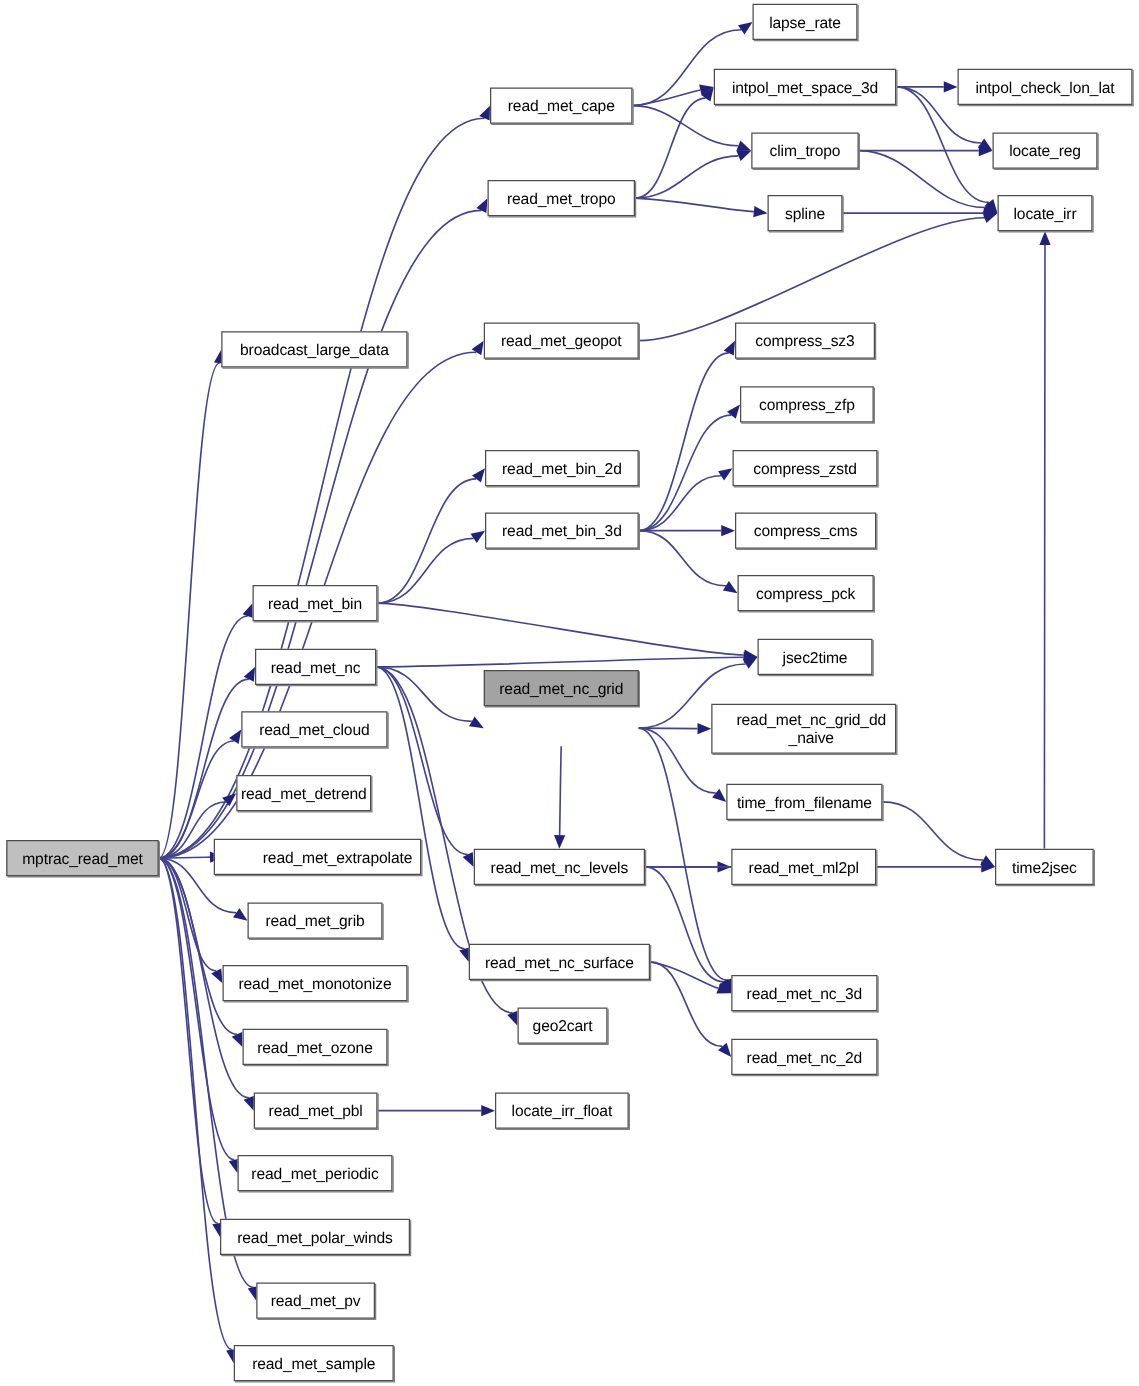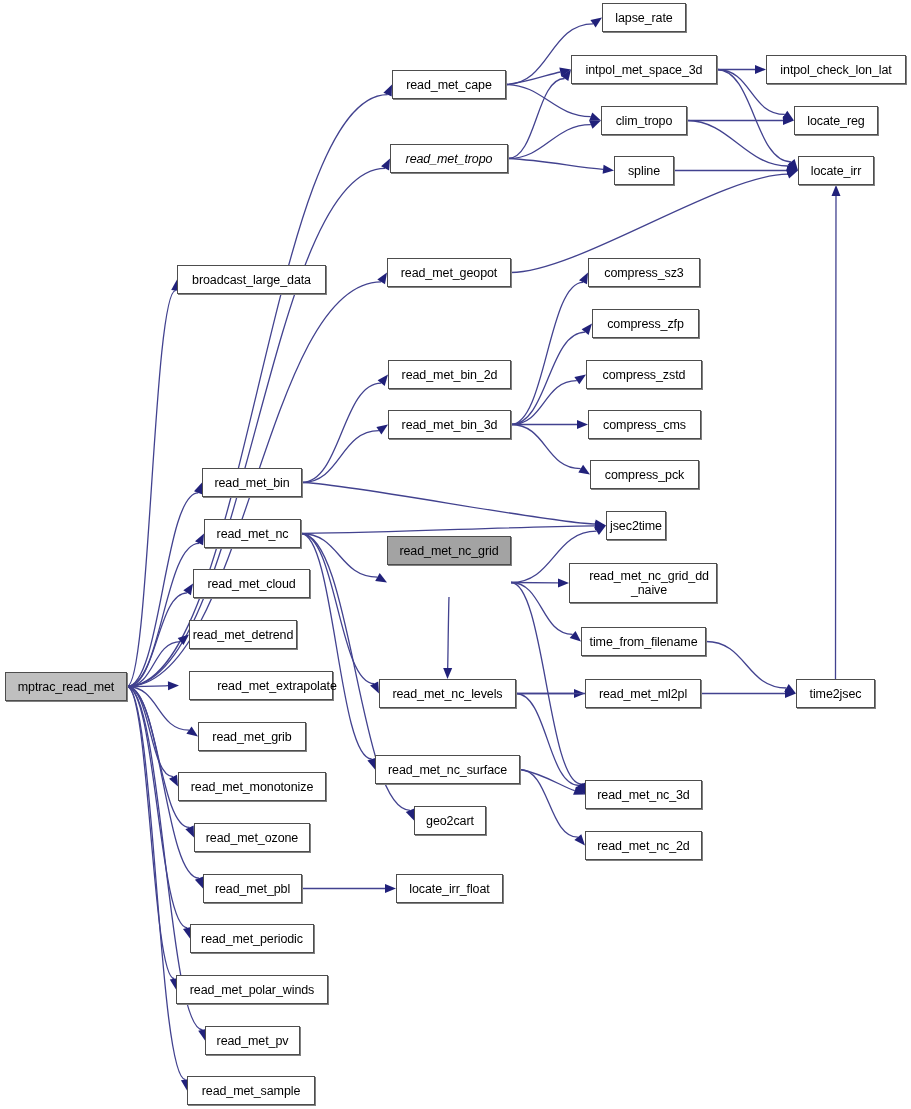--- a/index.html
+++ b/index.html
@@ -165,42 +165,42 @@
       <path d="M 835.5 679.0 C 835.7 604.9, 835.8 270.1, 836.0 196.0" fill="none" stroke="#42428f" stroke-width="1.3"></path>
       <polygon points="836.0,185.0 840.5,196.0 831.5,196.0" fill="#21217a"></polygon>
     </svg>
 <div class="node current" style="left: 5px; top: 672px; width: 122px; height: 29px; border-color: rgb(77, 77, 77); color: rgb(0, 0, 0); background: rgb(191, 191, 191);">mptrac_read_met</div>
     <div class="node" style="left: 602px; top: 3px; width: 84px; height: 29px; border-color: rgb(77, 77, 77); color: rgb(0, 0, 0); background: rgb(255, 255, 255);">lapse_rate</div>
     <div class="node" style="left: 571px; top: 55px; width: 146px; height: 29px; border-color: rgb(77, 77, 77); color: rgb(0, 0, 0); background: rgb(255, 255, 255);">intpol_met_space_3d</div>
     <div class="node" style="left: 766px; top: 55px; width: 140px; height: 29px; border-color: rgb(77, 77, 77); color: rgb(0, 0, 0); background: rgb(255, 255, 255);">intpol_check_lon_lat</div>
     <div class="node" style="left: 392px; top: 70px; width: 114px; height: 29px; border-color: rgb(77, 77, 77); color: rgb(0, 0, 0); background: rgb(255, 255, 255);">read_met_cape</div>
     <div class="node" style="left: 601px; top: 106px; width: 86px; height: 29px; border-color: rgb(77, 77, 77); color: rgb(0, 0, 0); background: rgb(255, 255, 255);">clim_tropo</div>
     <div class="node" style="left: 794px; top: 106px; width: 84px; height: 29px; border-color: rgb(77, 77, 77); color: rgb(0, 0, 0); background: rgb(255, 255, 255);">locate_reg</div>
-    <div class="node" style="left: 390px; top: 144px; width: 118px; height: 29px; border-color: rgb(77, 77, 77); color: rgb(0, 0, 0); background: rgb(255, 255, 255); font-style: italic;">read_met_tropo</div>
+    <div class="node" style="left: 390px; top: 144px; width: 118px; height: 29px; border-color: rgb(77, 77, 77); color: rgb(0, 0, 0); background: rgb(255, 255, 255);">read_met_tropo</div>
     <div class="node" style="left: 614px; top: 156px; width: 60px; height: 29px; border-color: rgb(77, 77, 77); color: rgb(0, 0, 0); background: rgb(255, 255, 255);">spline</div>
     <div class="node" style="left: 798px; top: 156px; width: 76px; height: 29px; border-color: rgb(77, 77, 77); color: rgb(0, 0, 0); background: rgb(255, 255, 255);">locate_irr</div>
     <div class="node" style="left: 177px; top: 265px; width: 149px; height: 29px; border-color: rgb(77, 77, 77); color: rgb(0, 0, 0); background: rgb(255, 255, 255);">broadcast_large_data</div>
     <div class="node" style="left: 387px; top: 258px; width: 124px; height: 29px; border-color: rgb(77, 77, 77); color: rgb(0, 0, 0); background: rgb(255, 255, 255);">read_met_geopot</div>
     <div class="node" style="left: 588px; top: 258px; width: 112px; height: 29px; border-color: rgb(77, 77, 77); color: rgb(0, 0, 0); background: rgb(255, 255, 255);">compress_sz3</div>
     <div class="node" style="left: 592px; top: 309px; width: 107px; height: 29px; border-color: rgb(77, 77, 77); color: rgb(0, 0, 0); background: rgb(255, 255, 255);">compress_zfp</div>
     <div class="node" style="left: 586px; top: 360px; width: 116px; height: 29px; border-color: rgb(77, 77, 77); color: rgb(0, 0, 0); background: rgb(255, 255, 255);">compress_zstd</div>
     <div class="node" style="left: 388px; top: 360px; width: 123px; height: 29px; border-color: rgb(77, 77, 77); color: rgb(0, 0, 0); background: rgb(255, 255, 255);">read_met_bin_2d</div>
     <div class="node" style="left: 388px; top: 410px; width: 123px; height: 29px; border-color: rgb(77, 77, 77); color: rgb(0, 0, 0); background: rgb(255, 255, 255);">read_met_bin_3d</div>
     <div class="node" style="left: 588px; top: 410px; width: 113px; height: 29px; border-color: rgb(77, 77, 77); color: rgb(0, 0, 0); background: rgb(255, 255, 255);">compress_cms</div>
     <div class="node" style="left: 590px; top: 460px; width: 109px; height: 29px; border-color: rgb(77, 77, 77); color: rgb(0, 0, 0); background: rgb(255, 255, 255);">compress_pck</div>
     <div class="node" style="left: 202px; top: 468px; width: 100px; height: 29px; border-color: rgb(77, 77, 77); color: rgb(0, 0, 0); background: rgb(255, 255, 255);">read_met_bin</div>
-    <div class="node" style="left: 606px; top: 511px; width: 60px; height: 29px; border-color: rgb(77, 77, 77); color: rgb(0, 0, 0); background: rgb(255, 255, 255);">jsec2time</div>
+    <div class="node" style="left: 606px; top: 511px; width: 92px; height: 29px; border-color: rgb(77, 77, 77); color: rgb(0, 0, 0); background: rgb(255, 255, 255);">jsec2time</div>
     <div class="node" style="left: 204px; top: 519px; width: 97px; height: 29px; border-color: rgb(77, 77, 77); color: rgb(0, 0, 0); background: rgb(255, 255, 255);">read_met_nc</div>
     <div class="node" style="left: 387px; top: 536px; width: 124px; height: 29px; border-color: rgb(77, 77, 77); color: rgb(0, 0, 0); background: #a3a3a3;">read_met_nc_grid</div>
     <div class="node" style="left: 569px; top: 563px; width: 148px; height: 40px; border-color: rgb(77, 77, 77); color: rgb(0, 0, 0); background: rgb(255, 255, 255); padding-left: 12px;">read_met_nc_grid_dd
 _naive</div>
     <div class="node" style="left: 193px; top: 569px; width: 117px; height: 29px; border-color: rgb(77, 77, 77); color: rgb(0, 0, 0); background: rgb(255, 255, 255);">read_met_cloud</div>
     <div class="node" style="left: 189px; top: 620px; width: 108px; height: 29px; border-color: rgb(77, 77, 77); color: rgb(0, 0, 0); background: rgb(255, 255, 255);">read_met_detrend</div>
     <div class="node" style="left: 581px; top: 627px; width: 125px; height: 29px; border-color: rgb(77, 77, 77); color: rgb(0, 0, 0); background: rgb(255, 255, 255);">time_from_filename</div>
-    <div class="node" style="left: 189px; top: 671px; width: 144px; height: 29px; border-color: rgb(77, 77, 77); color: rgb(0, 0, 0); background: rgb(255, 255, 255); padding-left: 32px;">read_met_extrapolate</div>
+    <div class="node" style="left: 171px; top: 671px; width: 166px; height: 29px; border-color: rgb(77, 77, 77); color: rgb(0, 0, 0); background: rgb(255, 255, 255); padding-left: 32px;">read_met_extrapolate</div>
     <div class="node" style="left: 379px; top: 679px; width: 137px; height: 29px; border-color: rgb(77, 77, 77); color: rgb(0, 0, 0); background: rgb(255, 255, 255);">read_met_nc_levels</div>
     <div class="node" style="left: 585px; top: 679px; width: 116px; height: 29px; border-color: rgb(77, 77, 77); color: rgb(0, 0, 0); background: rgb(255, 255, 255);">read_met_ml2pl</div>
     <div class="node" style="left: 796px; top: 679px; width: 79px; height: 29px; border-color: rgb(77, 77, 77); color: rgb(0, 0, 0); background: rgb(255, 255, 255);">time2jsec</div>
     <div class="node" style="left: 198px; top: 722px; width: 108px; height: 29px; border-color: rgb(77, 77, 77); color: rgb(0, 0, 0); background: rgb(255, 255, 255);">read_met_grib</div>
     <div class="node" style="left: 375px; top: 755px; width: 145px; height: 29px; border-color: rgb(77, 77, 77); color: rgb(0, 0, 0); background: rgb(255, 255, 255);">read_met_nc_surface</div>
     <div class="node" style="left: 178px; top: 772px; width: 148px; height: 29px; border-color: rgb(77, 77, 77); color: rgb(0, 0, 0); background: rgb(255, 255, 255);">read_met_monotonize</div>
     <div class="node" style="left: 585px; top: 780px; width: 117px; height: 29px; border-color: rgb(77, 77, 77); color: rgb(0, 0, 0); background: rgb(255, 255, 255);">read_met_nc_3d</div>
     <div class="node" style="left: 414px; top: 806px; width: 72px; height: 29px; border-color: rgb(77, 77, 77); color: rgb(0, 0, 0); background: rgb(255, 255, 255);">geo2cart</div>
     <div class="node" style="left: 194px; top: 823px; width: 116px; height: 29px; border-color: rgb(77, 77, 77); color: rgb(0, 0, 0); background: rgb(255, 255, 255);">read_met_ozone</div>
     <div class="node" style="left: 585px; top: 831px; width: 117px; height: 29px; border-color: rgb(77, 77, 77); color: rgb(0, 0, 0); background: rgb(255, 255, 255);">read_met_nc_2d</div>

